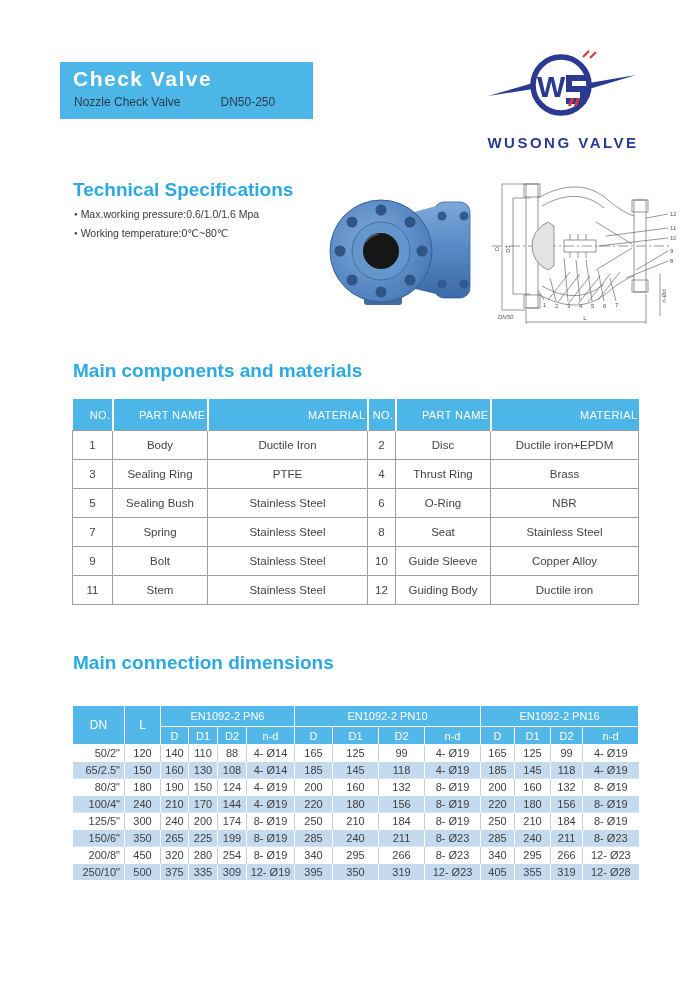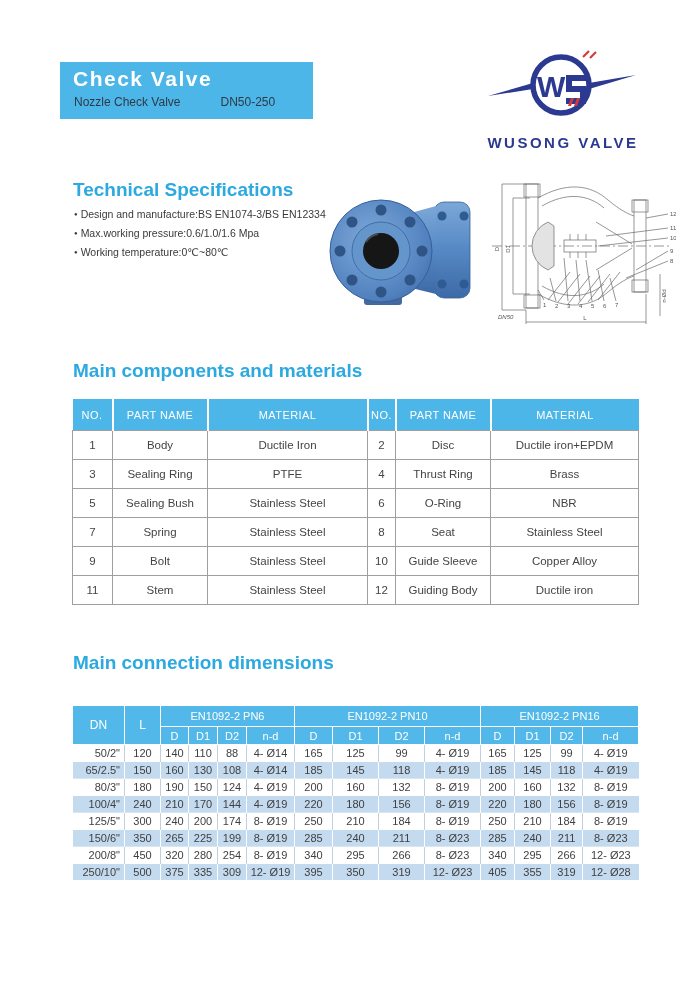--- a/index.html
+++ b/index.html
@@ -23,21 +23,21 @@
   .specs .b{font-size:6px;margin-right:3px;line-height:1;}
 
   
   .photo{position:absolute;left:328px;top:186px;}
   .draw{position:absolute;left:486px;top:174px;}
 
   
   table{border-collapse:collapse;table-layout:fixed;}
   .comp-table{position:absolute;left:72px;top:399px;width:566px;}
   .comp-table th{background:#4CB6E8;color:#fff;font-size:11px;font-weight:400;
-                 height:29px;border-left:2px solid #fff;letter-spacing:.4px;}
+                 height:29px;border-left:2px solid #fff;letter-spacing:.4px;text-align:right;}
   .comp-table th:first-child{border-left:none;}
   .comp-table td{border:1px solid #9F9F9F;font-size:11.5px;color:#444;
                  text-align:center;height:26px;background:#fff;}
 
   
   .dim-table{position:absolute;left:72px;top:705px;width:566px;}
   .dim-table th{background:#52B8E9;color:#fff;font-weight:400;font-size:11px;
                 border:1px solid #fff;padding:0;}
   .dim-table thead tr.r1 th{height:20px;}
   .dim-table thead tr.r2 th{height:17px;}
@@ -71,24 +71,20 @@
       <polygon points="82,56 85,48 88,48 85,56" fill="#D6373C"></polygon>
       <polygon points="88,56 91,48 94,48 91,56" fill="#D6373C"></polygon>
       <line x1="97" y1="7" x2="103" y2="1" stroke="#D6373C" stroke-width="2.2"></line>
       <line x1="104" y1="8" x2="110" y2="2" stroke="#D6373C" stroke-width="2.2"></line>
       <text x="77" y="98" font-size="15" font-weight="bold" fill="#2B3990" text-anchor="middle" letter-spacing="2.5" font-family="Liberation Sans, DejaVu Sans, sans-serif">WUSONG VALVE</text>
     </svg>
   </div>
 
   <div class="h-section h-spec">Technical Specifications</div>
   <div class="specs">
-    <div class="li">
-      <span class="b">●</span>
-      <span>Design and manufacture:BS EN1074-3/BS EN12334</span>
-    </div>
     <div class="li">
       <span class="b">●</span>
       <span>Max.working pressure:0.6/1.0/1.6 Mpa</span>
     </div>
     <div class="li">
       <span class="b">●</span>
       <span>Working temperature:0℃~80℃</span>
     </div>
   </div>
 

